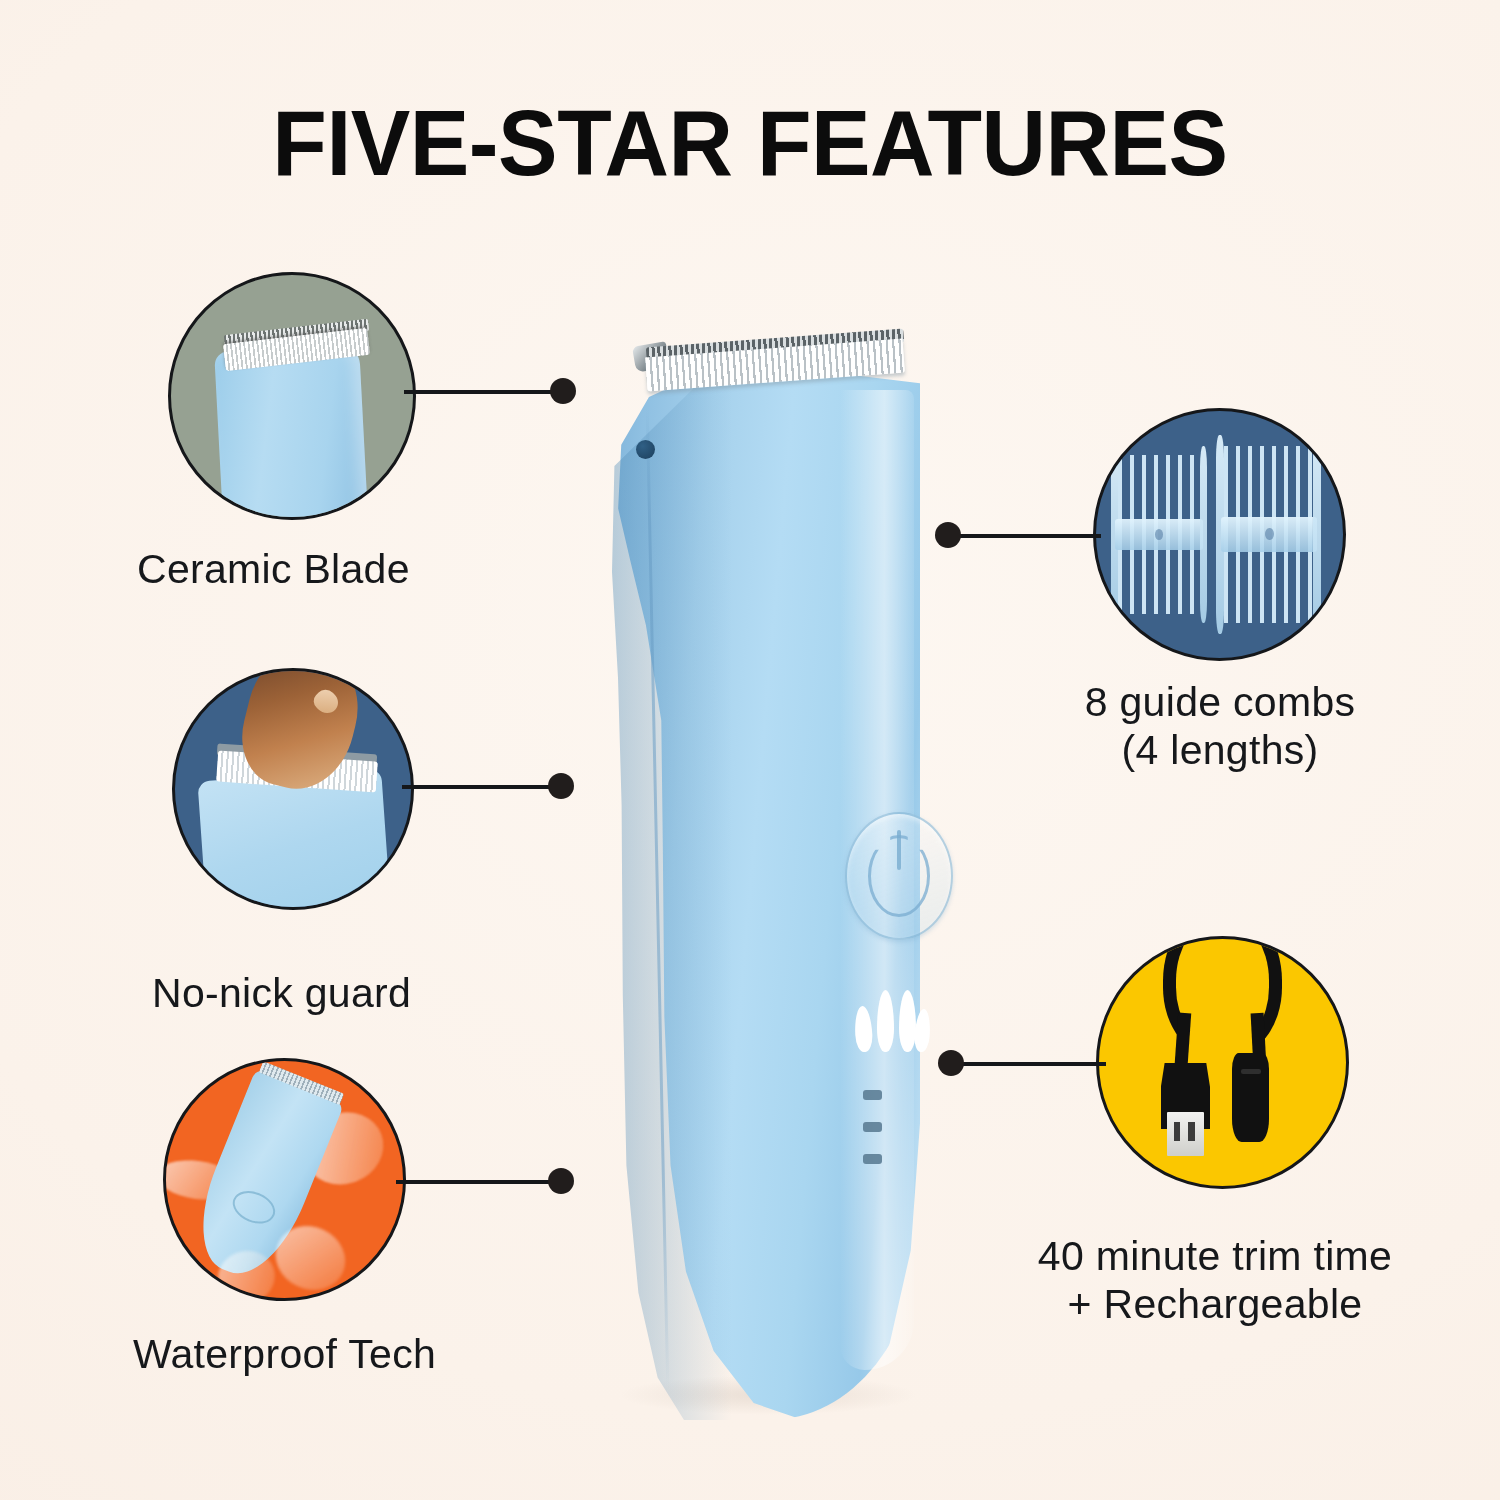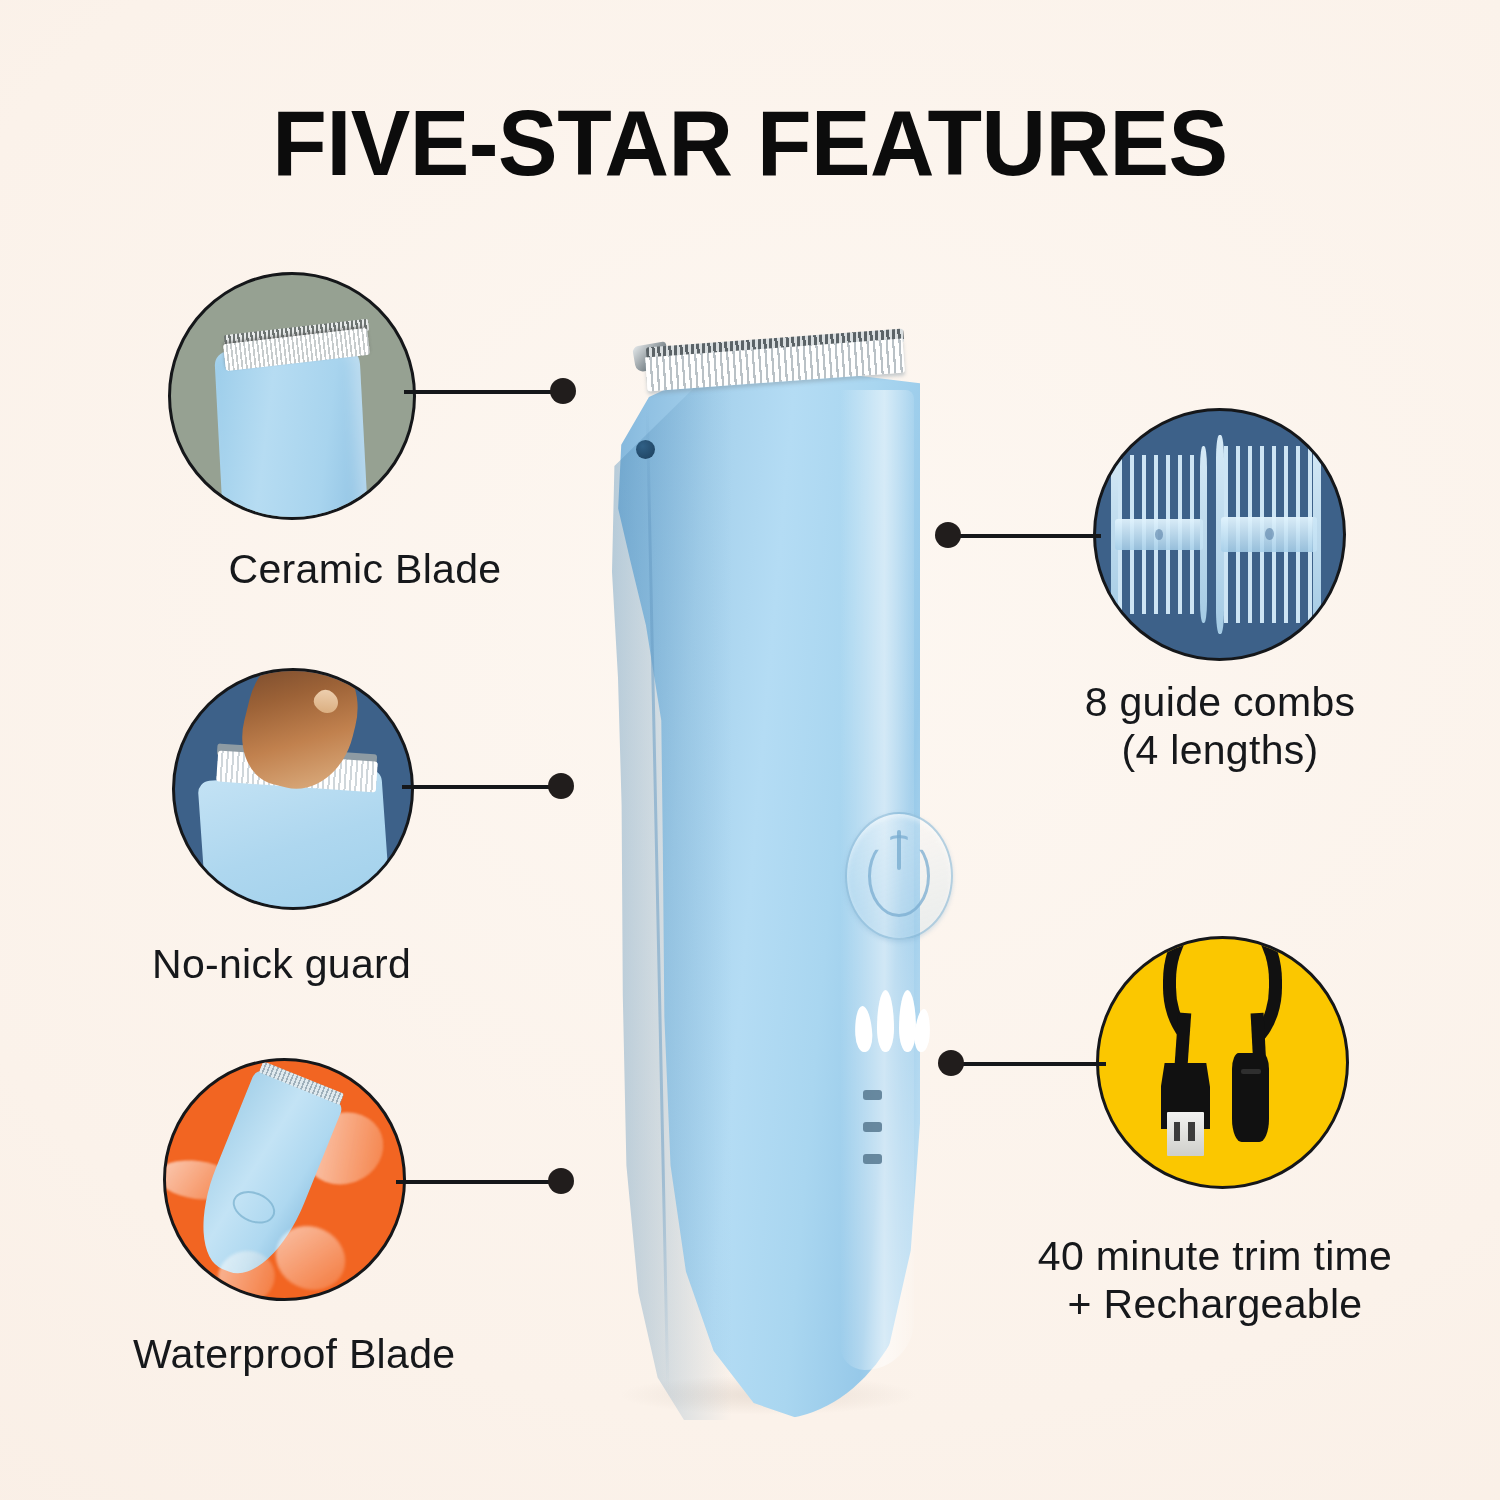--- a/index.html
+++ b/index.html
@@ -371,52 +371,52 @@
   <div class="feature">
     <div class="circle" id="circ-blade" style="left:168px; top:272px; width:248px; height:248px;">
       <div class="head"></div>
       <div class="teeth-top"></div>
       <div class="teeth"></div>
     </div>
     <div class="connector to-right" style="left:404px; top:378px; width:172px;">
       <div class="line"></div>
         <div class="dot"></div>
     </div>
-    <div class="caption left" style="left:155px; top:545px; width:420px;text-align:center;">Ceramic Blade</div>
+    <div class="caption left" style="left:137px; top:545px; width:420px;">Ceramic Blade</div>
   </div>
 
   <div class="feature">
     <div class="circle" id="circ-guard" style="left:172px; top:668px; width:242px; height:242px;">
       <div class="body"></div>
       <div class="teeth-cap"></div>
       <div class="teeth"></div>
       <div class="finger">
         <div class="nail"></div>
       </div>
     </div>
     <div class="connector to-right" style="left:402px; top:773px; width:172px;">
       <div class="line"></div>
         <div class="dot"></div>
     </div>
-    <div class="caption left" style="left:152px; top:940px; width:420px;">No-nick guard</div>
+    <div class="caption left" style="left:152px; top:969px; width:420px;">No-nick guard</div>
   </div>
 
   <div class="feature">
     <div class="circle" id="circ-water" style="left:163px; top:1058px; width:243px; height:243px;">
       <div class="splash s1"></div>
       <div class="splash s2"></div>
       <div class="trimmer"></div>
       <div class="splash s3"></div>
       <div class="splash s4"></div>
     </div>
     <div class="connector to-right" style="left:396px; top:1168px; width:178px;">
       <div class="line"></div>
         <div class="dot"></div>
     </div>
-    <div class="caption left" style="left:133px; top:1330px; width:450px;">Waterproof Blade</div>
+    <div class="caption left" style="left:133px; top:1330px; width:450px;">Waterproof Tech</div>
   </div>
 
   <div class="feature">
     <div class="circle" id="circ-combs" style="left:1093px; top:408px; width:253px; height:253px;">
       <div class="comb" id="comb-a">
         <div class="edgeL"></div>
           <div class="tines"></div>
           <div class="rail"></div>
           <div class="edgeR"></div>
       </div>

